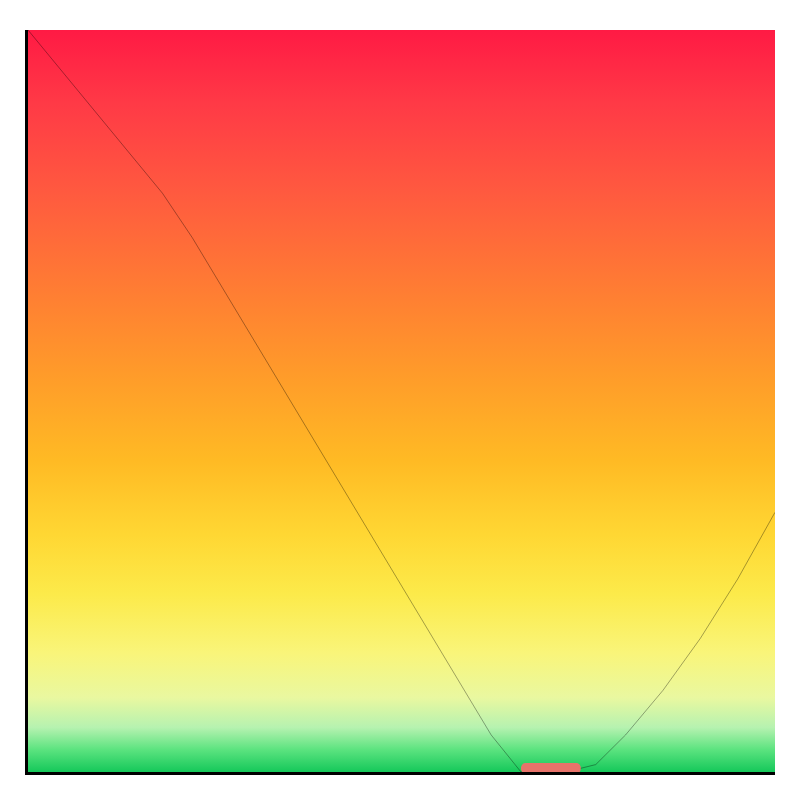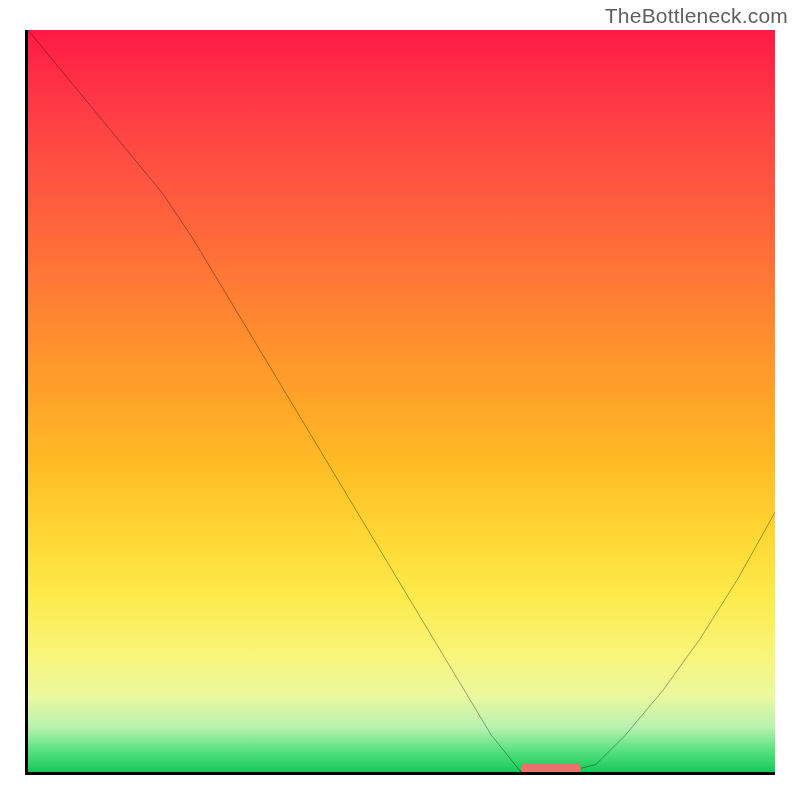--- a/index.html
+++ b/index.html
@@ -61,21 +61,20 @@
     width: 100%;
     height: 100%;
     overflow: visible;
   }
 </style>
 </head>
 <body>
 
 <div class="container">
 
-  <div class="watermark">TheBottleneck.com</div>
 
   <div class="plot-frame">
     <div class="gradient-bg"></div>
 
     <svg class="curve" viewBox="0 0 100 100" preserveAspectRatio="none">
       <path id="curve-path" d="M0.00 0.00 L18.00 22.00 L20.00 25.00 L22.00 28.00 L62.00 95.00 L66.00 100.00 L72.00 100.00 L76.00 99.00 L80.00 95.00 L85.00 89.00 L90.00 82.00 L95.00 74.00 L100.00 65.00" fill="none" stroke="#000" stroke-width="0.35" vector-effect="non-scaling-stroke"></path>
     </svg>
 
     <svg class="marker" viewBox="0 0 100 100" preserveAspectRatio="none">
       <rect id="marker-rect" x="66.00" y="98.80" width="8.00" height="1.4" rx="0.6" ry="0.6" fill="#e8736a"></rect>

